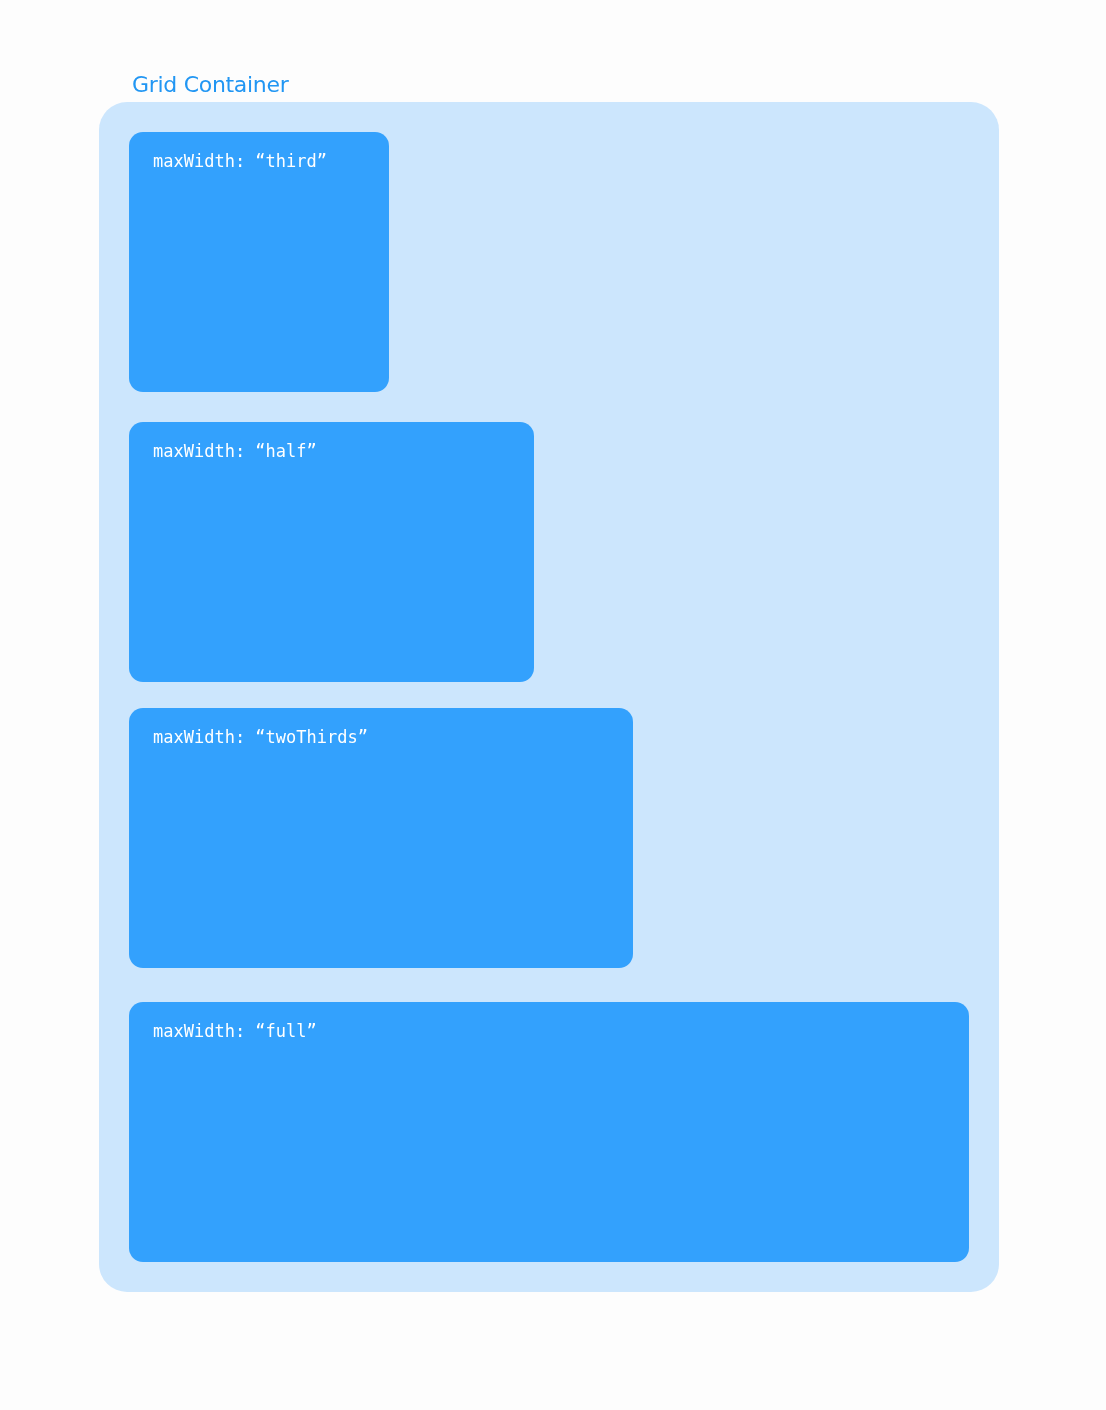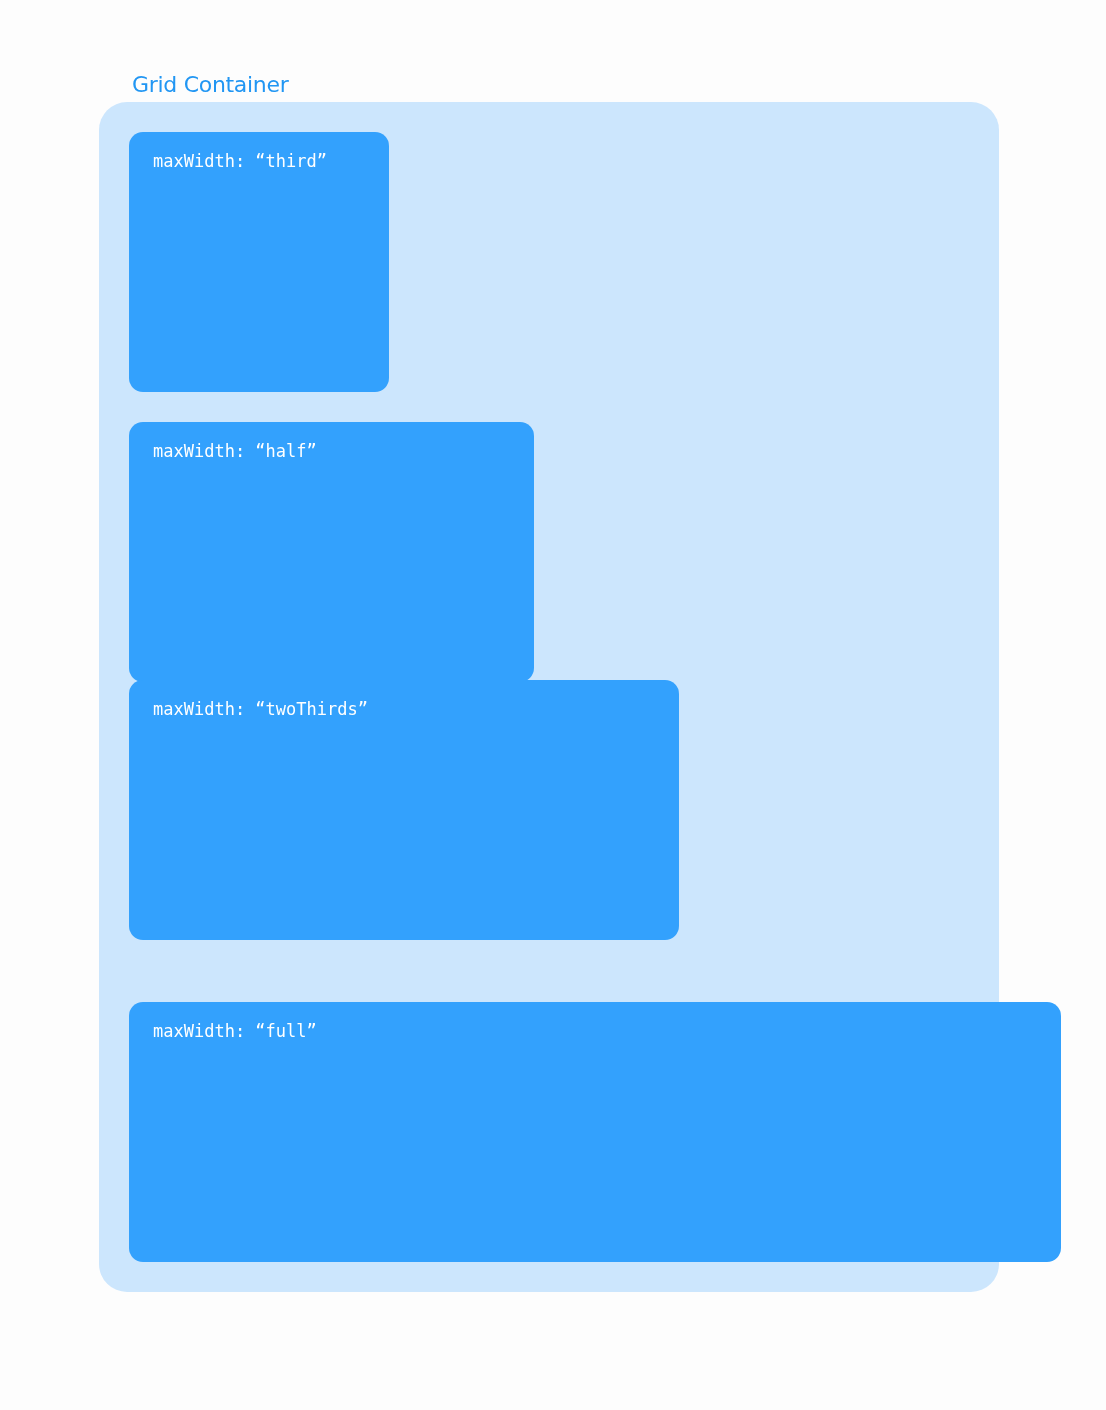--- a/index.html
+++ b/index.html
@@ -31,19 +31,19 @@
 
 <div class="container-label">Grid Container</div>
 
 <div class="grid-container">
   <div class="box" style="top:30px;width:260px;">
     <span class="box-label">maxWidth: “third”</span>
   </div>
   <div class="box" style="top:320px;width:405px;">
     <span class="box-label">maxWidth: “half”</span>
   </div>
-  <div class="box" style="top:578px;width:550px;padding-left:24px;">
+  <div class="box" style="top:606px;width:504px;padding-left:24px;">
     <span class="box-label">maxWidth: “twoThirds”</span>
   </div>
-  <div class="box" style="top:900px;width:932px;">
+  <div class="box" style="top:900px;width:840px;">
     <span class="box-label">maxWidth: “full”</span>
   </div>
 </div>
 
 </body></html>

